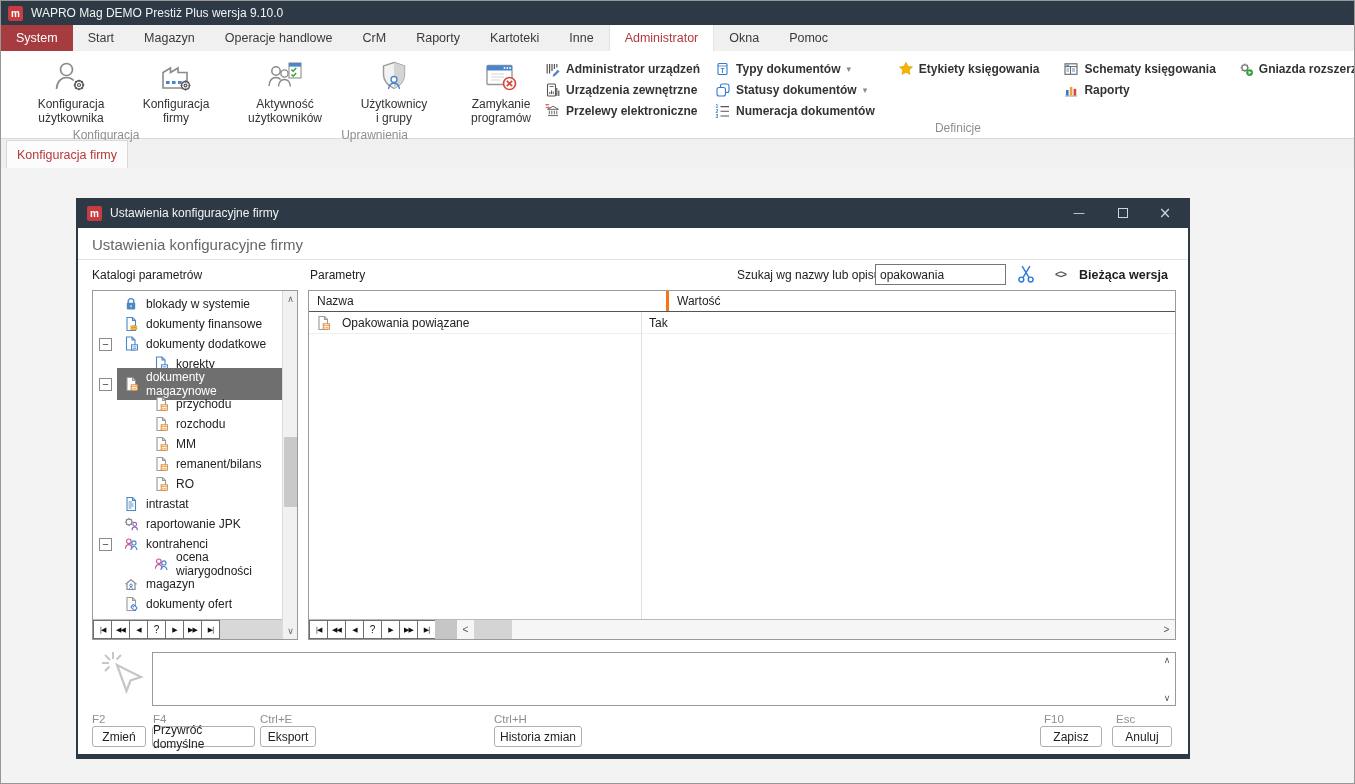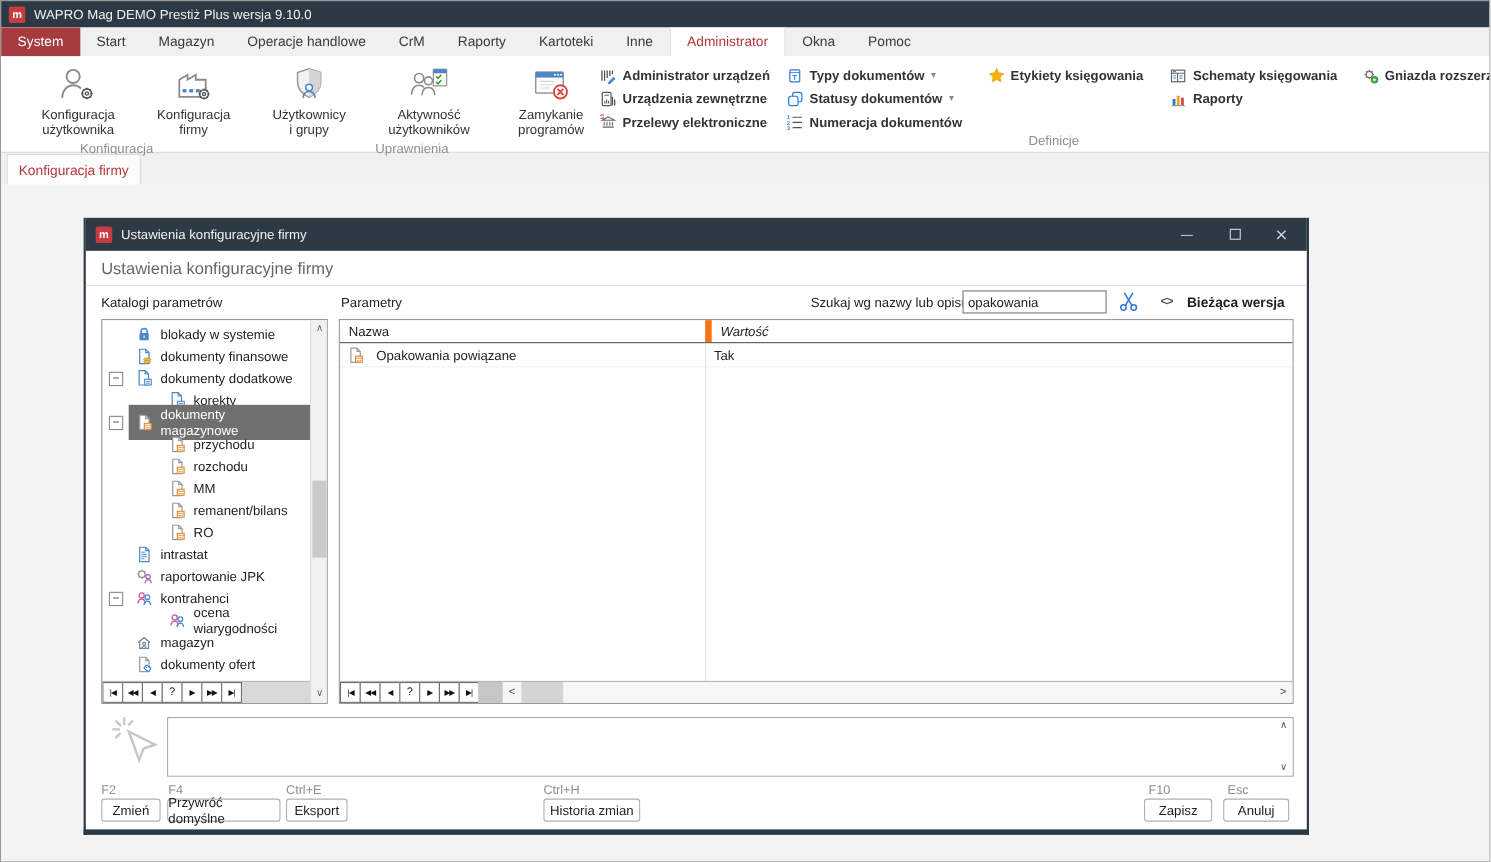--- a/index.html
+++ b/index.html
@@ -76,23 +76,23 @@
   .vsb .thumb { position:absolute; left:1px; width:13px; background:#c9c9c9; }
   .pager { position:absolute; left:0; bottom:0; height:20px; background:#d8d8d8; border-top:1px solid #b9b9b9;
            display:flex; align-items:stretch; }
   .pgbtn { width:19px; border:1px solid #6f6f6f; margin-right:-1px; background:#fff; color:#111;
            font-size:7px; letter-spacing:-1px; display:flex; align-items:center; justify-content:center;
            font-family:"DejaVu Sans",sans-serif; }
   .pgbtn.q { font-size:10px; letter-spacing:0; font-family:"Liberation Sans",sans-serif; }
 
   
   .ptable { position:absolute; left:230px; top:92px; width:868px; height:350px; border:1px solid #9a9a9a; background:#fff; overflow:hidden; }
-  .thead { height:21px; display:flex; border-bottom:1px solid #555; font-size:12px; color:#222; }
+  .thead { height:21px; display:flex; border-bottom:1px solid #555; font-size:12px; color:#222;gap:25px; }
   .th1 { width:332px; line-height:20px; padding-left:8px; }
-  .th2 { flex:1; line-height:20px; padding-left:8px; border-left:6px solid #f97316;font-style:italic; }
+  .th2 { flex:1; line-height:20px; padding-left:8px; border-left:3px solid #f97316; }
   .trow { height:22px; display:flex; align-items:center; font-size:12px; color:#222; border-bottom:1px solid #f0f0f0; }
   .tc1 { width:332px; display:flex; align-items:center; gap:11px; padding-left:6px; }
   .tc2 { flex:1; padding-left:8px; }
   .coldiv { position:absolute; left:332px; top:21px; bottom:20px; width:1px; background:#e0e0e0; }
   .hsb { flex:1; display:flex; align-items:stretch; background:#f6f6f6; }
   .hsb .blk { width:22px; background:#c6c6c6; }
   .hsb .harr { width:17px; display:flex; align-items:center; justify-content:center; font-size:10px; color:#555; }
   .hsb .hthumb { width:38px; background:#d4d4d4; }
   .hsb .htrack { flex:1; }
 
@@ -360,35 +360,35 @@
             </span>
           <span>Konfiguracja firmy</span>
         </div>
       </div>
       <div class="rgroup-label">Konfiguracja</div>
     </div>
     <div class="rsep"></div>
 
     <div class="rgroup">
       <div class="rgroup-body">
+        <div class="bigbtn" style="width:78px">
+          <span class="bicon">
+              <svg class="i36">
+                <use href="#b-activity"></use>
+              </svg>
+            </span>
+          <span>Aktywność użytkowników</span>
+        </div>
         <div class="bigbtn">
           <span class="bicon">
               <svg class="i36">
                 <use href="#b-shield"></use>
               </svg>
             </span>
           <span>Użytkownicy i grupy</span>
-        </div>
-        <div class="bigbtn" style="width:78px">
-          <span class="bicon">
-              <svg class="i36">
-                <use href="#b-activity"></use>
-              </svg>
-            </span>
-          <span>Aktywność użytkowników</span>
         </div>
         <div class="bigbtn" style="width:74px">
           <span class="bicon">
               <svg class="i36">
                 <use href="#b-close"></use>
               </svg>
             </span>
           <span>Zamykanie programów</span>
         </div>
       </div>

